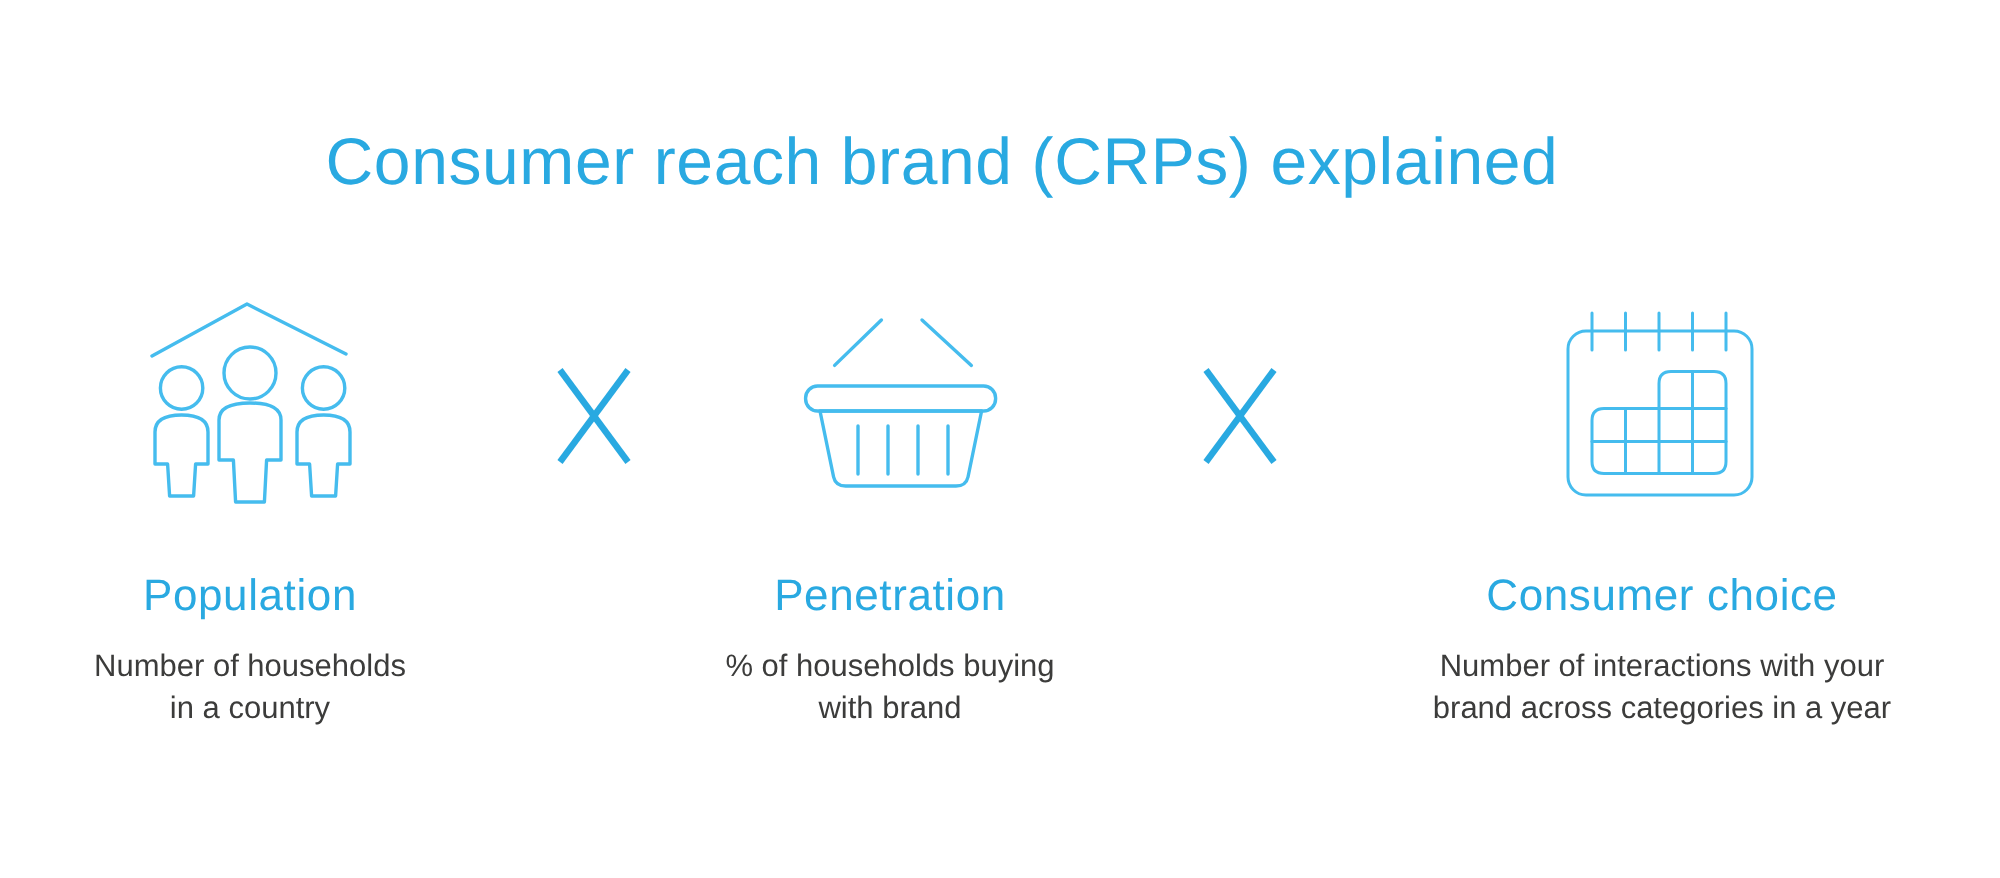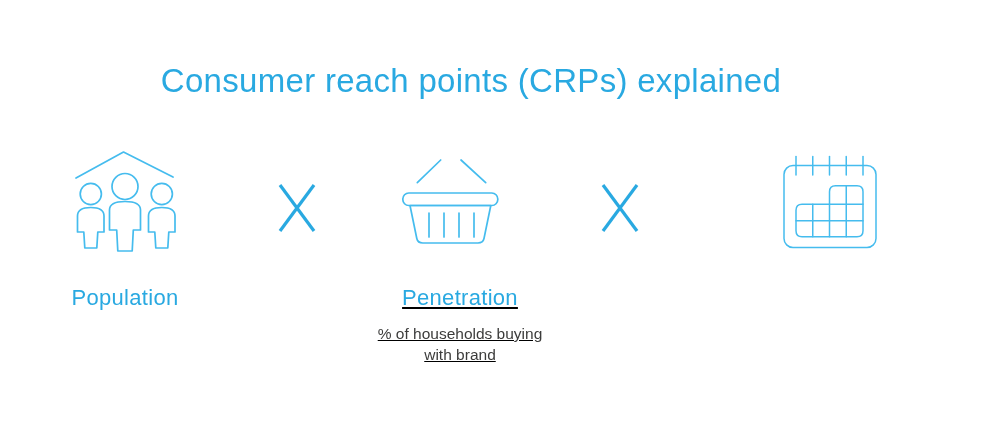--- a/index.html
+++ b/index.html
@@ -65,21 +65,21 @@
     line-height:21px;
     color:var(--text);
     white-space:pre-line;
   }
 </style>
 </head>
 <body>
 
 <div class="canvas">
 
-  <h1 class="title">Consumer reach points (CRPs) explained</h1>
+  <h1 class="title">Consumer reach brand (CRPs) explained</h1>
 
   <div class="icon-box" style="left:75px;top:151px;width:100px;height:101px;">
     <svg width="100" height="101" viewBox="0 0 100 101" aria-hidden="true">
       <polyline class="stroke" points="1,27 48.5,1 98,26"></polyline>
 
       <circle class="stroke" cx="15.8" cy="43" r="10.6"></circle>
       <path class="stroke" d="M2.5 81 V65 Q2.5 56.5 15.8 56.5 Q29 56.5 29 65 V81 H22.8 L21.8 97 H9.8 L8.8 81 Z"></path>
 
       <circle class="stroke" cx="50" cy="35.5" r="13"></circle>
       <path class="stroke" d="M34.5 79 V59 Q34.5 50.5 50 50.5 Q65.5 50.5 65.5 59 V79 H58.3 L57.2 100 H42.8 L41.7 79 Z"></path>
@@ -128,22 +128,29 @@
       <line class="stroke stroke-thin" x1="29.75" y1="48.3" x2="29.75" y2="80.7"></line>
       <line class="stroke stroke-thin" x1="46.5" y1="48.3" x2="46.5" y2="80.7"></line>
       <line class="stroke stroke-thin" x1="63.25" y1="29.7" x2="63.25" y2="80.7"></line>
       <line class="stroke stroke-thin" x1="46.5" y1="48.3" x2="80" y2="48.3"></line>
       <line class="stroke stroke-thin" x1="13" y1="64.7" x2="80" y2="64.7"></line>
     </svg>
   </div>
 
   <div class="factor" style="left:15px;width:220px;">
     <h3>Population</h3>
+    <p>Number of households
+in a country</p>
   </div>
 
-  <div class="factor" style="left:349px;width:222px;text-decoration:underline;">
+  <div class="factor" style="left:334px;width:222px;">
     <h3>Penetration</h3>
     <p>% of households buying
 with brand</p>
   </div>
 
+  <div class="factor" style="left:664px;width:334px;">
+    <h3>Consumer choice</h3>
+    <p>Number of interactions with your
+brand across categories in a year</p>
+  </div>
 
 </div>
 
 </body></html>

